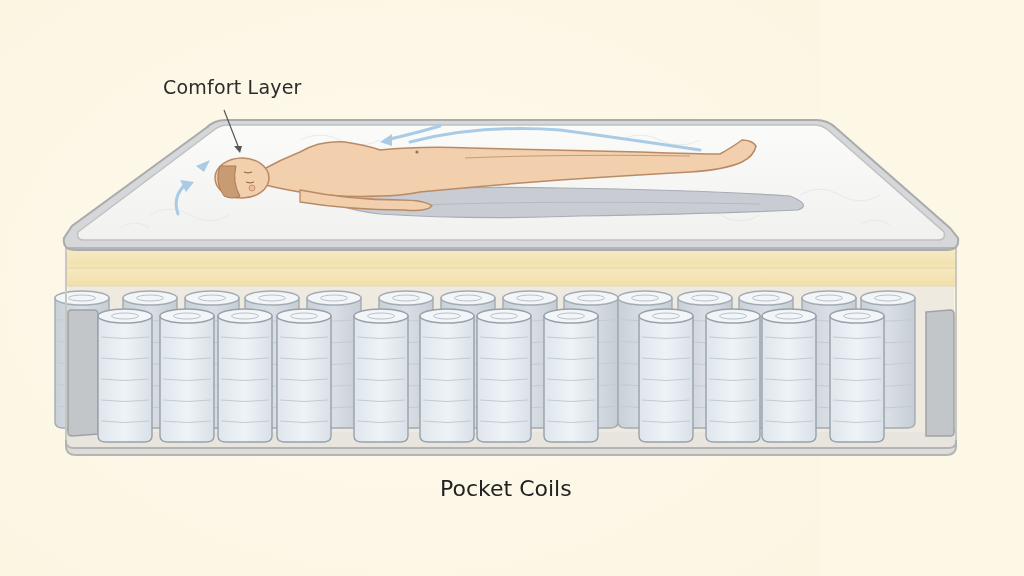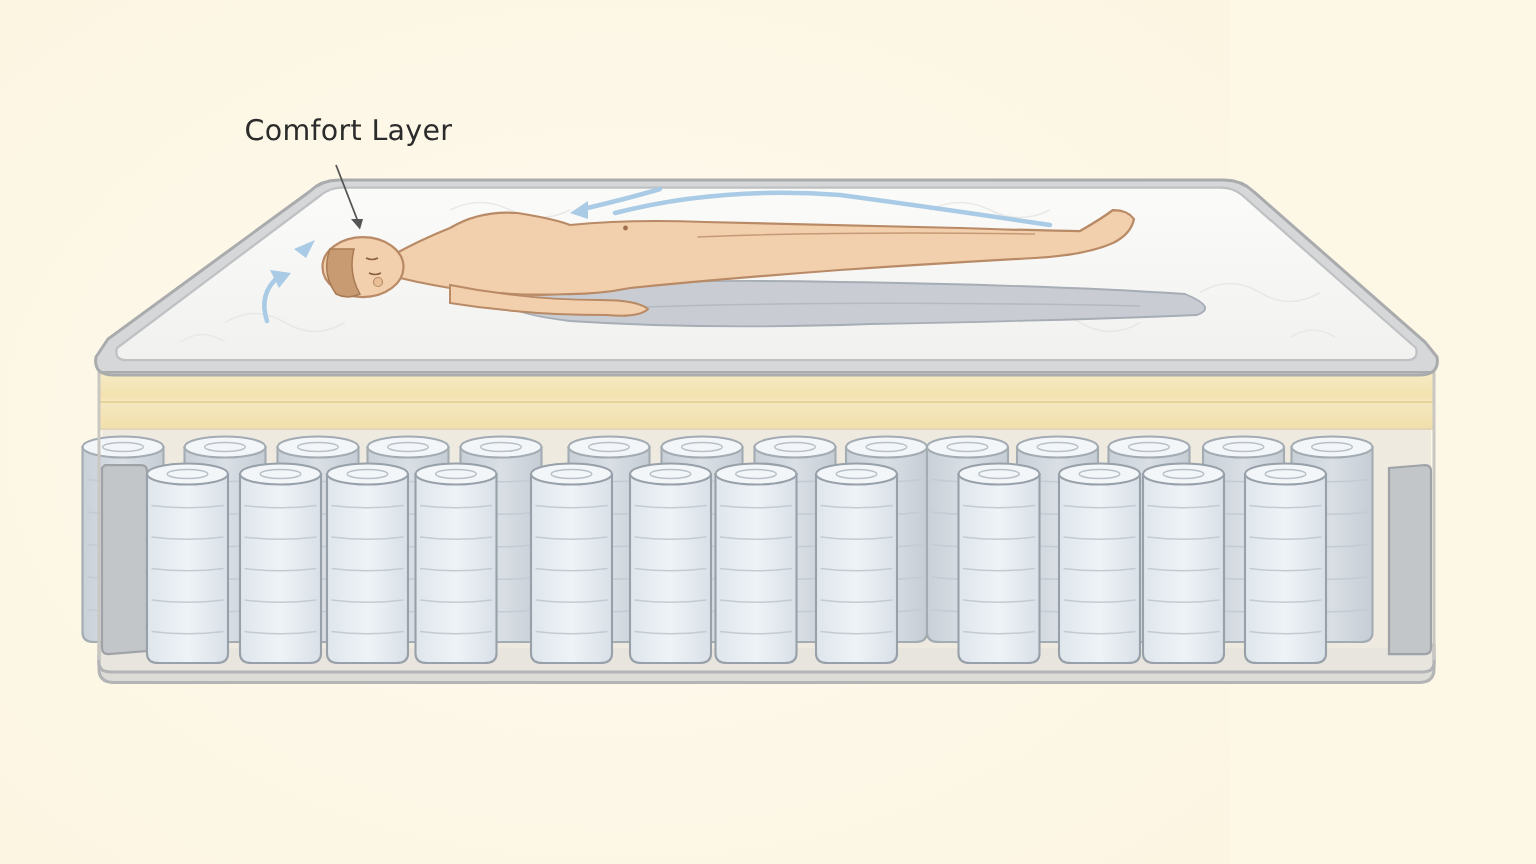--- a/index.html
+++ b/index.html
@@ -410,13 +410,14 @@
       <path d="M410 142 Q480 124 560 130 Q620 138 700 150"></path>
     </g>
 
     <g>
       <line x1="224" y1="110" x2="238" y2="146" stroke="#555" stroke-width="1.2"></line>
       <polygon points="234,146 242,146 240,153" fill="#555"></polygon>
     </g>
   </svg>
 
   <div class="label label-comfort">Comfort Layer</div>
+  <div class="label label-coils">Pocket Coils</div>
 </div>
 
 </body></html>

